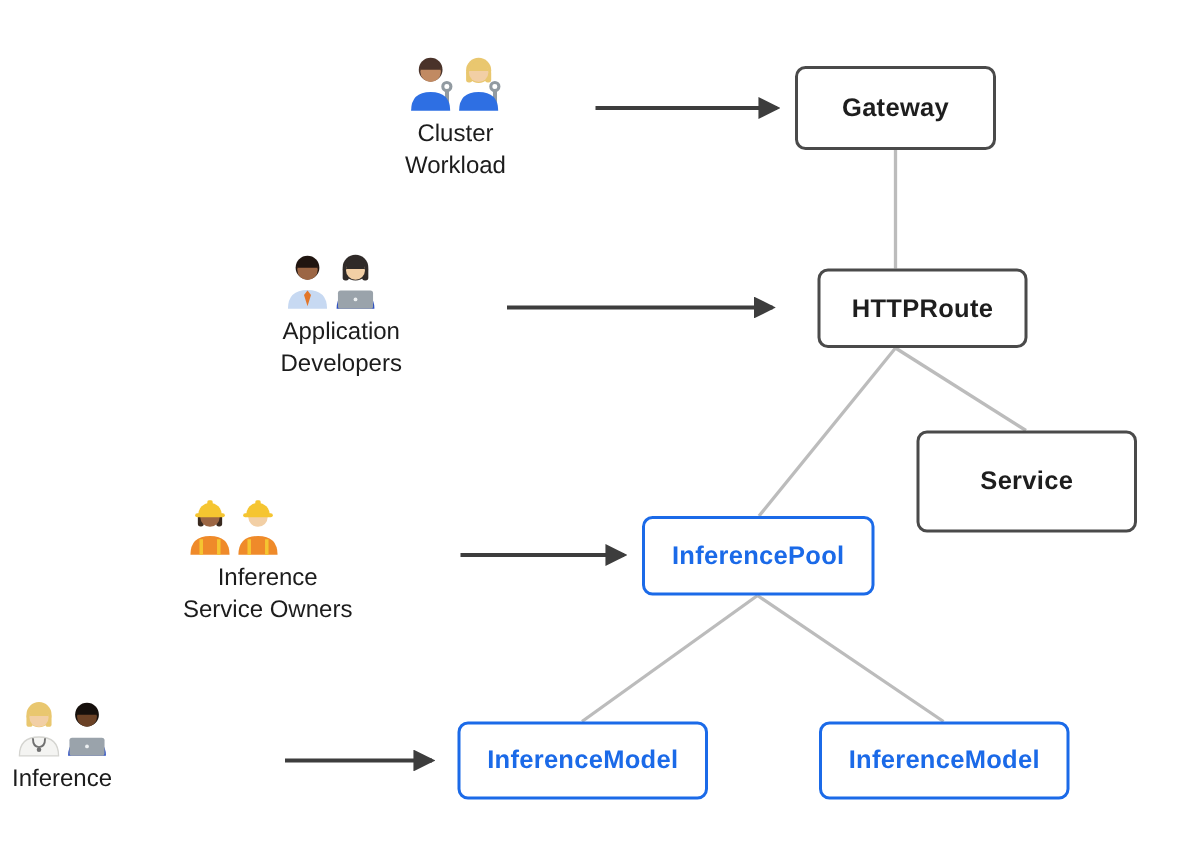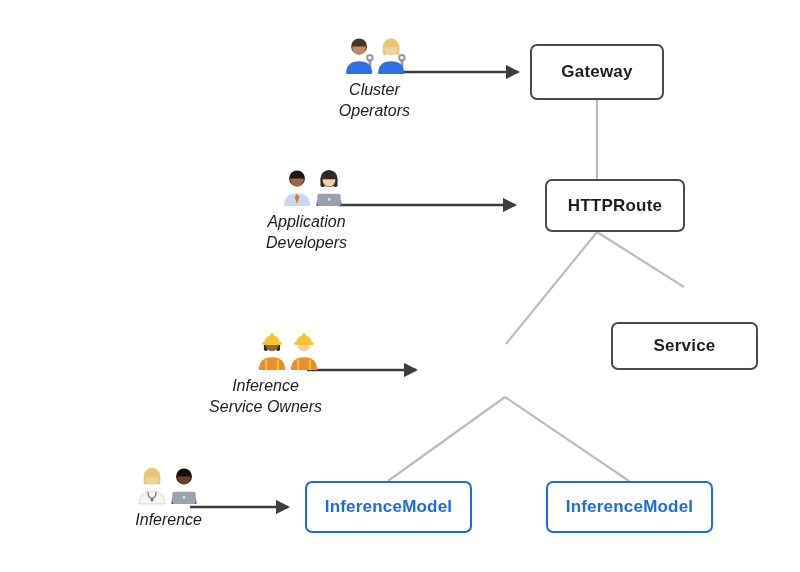--- a/index.html
+++ b/index.html
@@ -10,21 +10,21 @@
   .edges{position:absolute;left:0;top:0;z-index:1;}
   .node{
     position:absolute;z-index:2;box-sizing:border-box;background:#ffffff;
     display:flex;align-items:center;justify-content:center;
     border-radius:7px;font-weight:bold;font-size:17px;letter-spacing:.2px;
   }
   .node.standard{border:2.5px solid #4a4a4a;color:#1e1e1e;}
   .node.inference{border:2px solid #1b6ae8;color:#1b6ae8;}
   .actor{
     position:absolute;z-index:2;display:flex;flex-direction:column;
-    align-items:flex-end;text-align:center;font-style:italic;
+    align-items:flex-start;text-align:center;
   }
   .actor .icons{display:flex;align-items:flex-end;height:43px;margin-bottom:3px;}
   .actor .icons svg{width:36px;height:42px;}
   .actor .icons svg + svg{margin-left:-4px;}
   .actor .label{font-size:16px;color:#1c1c1c;line-height:1.32;}
 </style>
 </head>
 <body>
 
 <div class="canvas">
@@ -45,22 +45,23 @@
     <line x1="397" y1="72" x2="518" y2="72" stroke="#3d3d3d" stroke-width="2.6" marker-end="url(#arrowhead)"></line>
     <line x1="338" y1="205" x2="515" y2="205" stroke="#3d3d3d" stroke-width="2.6" marker-end="url(#arrowhead)"></line>
     <line x1="307" y1="370" x2="416" y2="370" stroke="#3d3d3d" stroke-width="2.6" marker-end="url(#arrowhead)"></line>
     <line x1="190" y1="507" x2="288" y2="507" stroke="#3d3d3d" stroke-width="2.6" marker-end="url(#arrowhead)"></line>
   </svg>
 
   <div class="node standard" style="left:530px;top:44px;width:134px;height:56px;">Gateway</div>
 
   <div class="node standard" style="left:545px;top:179px;width:140px;height:53px;">HTTPRoute</div>
 
-  <div class="node standard" style="left:611px;top:287px;width:147px;height:48px;margin-top:35px;">Service</div>
+  <div class="node standard" style="left:611px;top:287px;width:147px;height:68px;">Service</div>
 
+  <div class="node inference" style="left:428px;top:344px;width:155px;height:53px;">InferencePool</div>
 
   <div class="node inference" style="left:305px;top:481px;width:167px;height:52px;">InferenceModel</div>
 
   <div class="node inference" style="left:546px;top:481px;width:167px;height:52px;">InferenceModel</div>
 
   <div class="actor" style="left:270px;top:33px;width:140px;">
     <div class="icons">
       <svg viewBox="0 0 40 44">
         <circle cx="19" cy="12.5" r="8.8" fill="#4a332a"></circle>
         <circle cx="19" cy="14" r="7.6" fill="#c18a62"></circle>
@@ -75,21 +76,21 @@
         <rect x="23.7" y="13" width="4.6" height="9" rx="2" fill="#e9c76f"></rect>
         <circle cx="19" cy="14.5" r="7.2" fill="#f2cfa5"></circle>
         <path d="M11.8 13.5 a7.2 7.2 0 0 1 14.4 0 z" fill="#e9c76f"></path>
         <circle cx="31" cy="25" r="3" fill="none" stroke="#919aa1" stroke-width="2.3"></circle>
         <rect x="29.6" y="27" width="3" height="11.5" rx="1.5" fill="#919aa1"></rect>
         <path d="M4.5 43 q0-14 14.5-14 t14.5 14 z" fill="#2e6fe3"></path>
       </svg>
     </div>
     <div class="label">
       <div>Cluster</div>
-      <div>Operators</div>
+      <div>Workload</div>
     </div>
   </div>
 
   <div class="actor" style="left:187px;top:165px;width:160px;">
     <div class="icons">
       <svg viewBox="0 0 40 44">
         <circle cx="20" cy="12.5" r="8.8" fill="#201510"></circle>
         <circle cx="20" cy="14" r="7.6" fill="#9c6644"></circle>
         <path d="M12.4 12.5 a7.6 7.6 0 0 1 15.2 0 z" fill="#201510"></path>
         <path d="M5.5 43 q0-14 14.5-14 t14.5 14 z" fill="#c7d9f2"></path>

